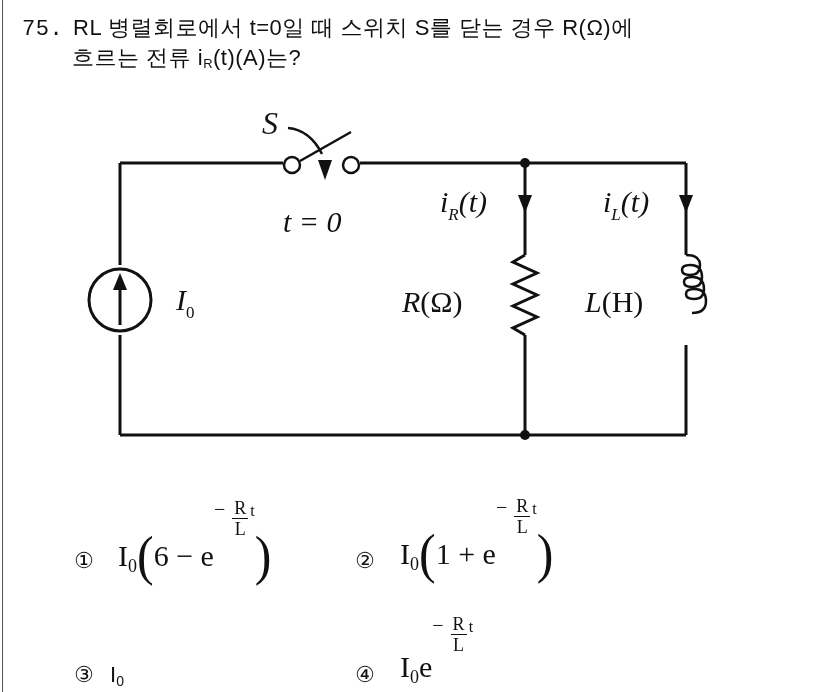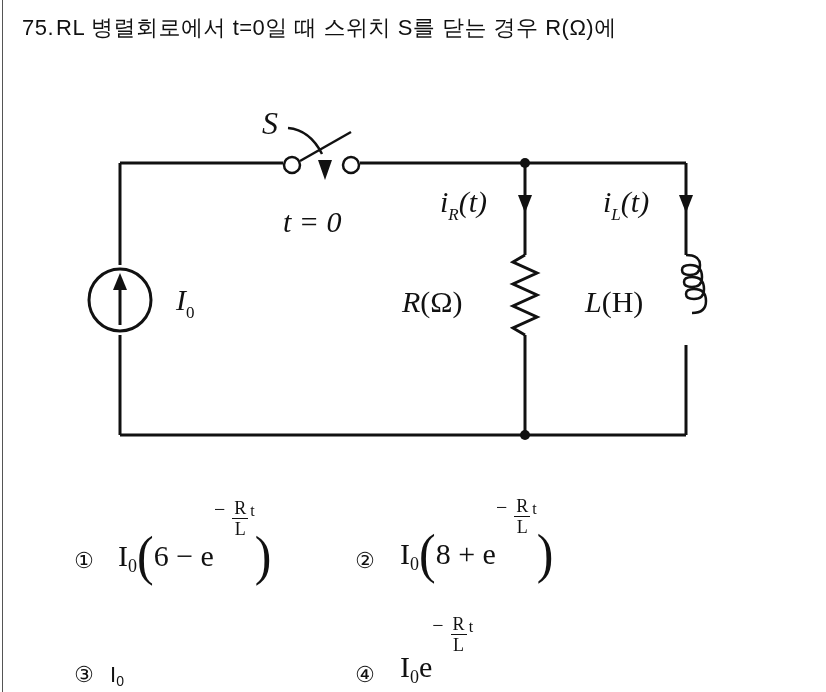--- a/index.html
+++ b/index.html
@@ -1,41 +1,42 @@
 <!DOCTYPE html>
 <html><head>
 <meta charset="utf-8">
 <style>
   html, body { margin:0; padding:0; background:#ffffff; }
   body { width:826px; height:692px; position:relative; overflow:hidden;
          font-family:"Liberation Sans", "DejaVu Sans", sans-serif; color:#111; }
   .left-border { position:absolute; left:2px; top:0; width:1px; height:692px; background:#555; }
   .question { position:absolute; left:22px; top:14px; font-size:22px; line-height:28px; letter-spacing:0.5px; }
   .q-line2 { padding-left:50px; display:block; }
-  .q-num { margin-right:2px; }
+  .q-num { margin-right:10px;font-family:Liberation Mono, monospace; }
   .sub { font-size:13px; vertical-align:-3px; }
   .figure { position:absolute; left:0; top:0; width:826px; height:692px; }
   .opt { position:absolute; font-family:"Liberation Serif", "DejaVu Serif", serif; font-size:30px; color:#111; }
   .opt-num { font-family:"DejaVu Sans", sans-serif; font-size:22px; position:absolute; }
   .math-sub { font-size:18px; vertical-align:-6px; }
   .frac { display:inline-block; vertical-align:top; text-align:center; font-size:18px; line-height:20px; margin:0 2px; }
   .frac .num { display:block; border-bottom:1.5px solid #111; padding:0 2px; }
   .frac .den { display:block; }
   .paren { font-size:50px; font-weight:100; vertical-align:-6px; transform:scaleY(1.1); display:inline-block; }
   .exp { display:inline-block; vertical-align:top; position:relative; top:-28px; font-size:20px; }
   .plain-i0 { font-family:"Liberation Sans", sans-serif; font-size:22px; }
   .plain-i0 .s { font-size:14px; vertical-align:-4px; }
 </style>
 </head>
 <body>
 
 <div class="left-border"></div>
 
 <div class="question">
   <span class="q-num">75.</span><span>RL 병렬회로에서 t=0일 때 스위치 S를 닫는 경우 R(Ω)에</span>
+  <span class="q-line2"><span>흐르는 전류 i</span><span class="sub">R</span><span>(t)(A)는?</span></span>
 </div>
 
 <svg class="figure" width="826" height="692" viewBox="0 0 826 692">
   <g stroke="#111" stroke-width="3" fill="none">
 
     <line x1="120" y1="163" x2="283" y2="163"></line>
 
     <line x1="360" y1="163" x2="686" y2="163"></line>
 
     <line x1="120" y1="163" x2="120" y2="265"></line>
@@ -86,21 +87,21 @@
   </g>
 </svg>
 
 <span class="opt-num" style="left:74px;top:548px;">①</span>
 <div class="opt" style="left:118px;top:526px;">
   <span>I</span><span class="math-sub">0</span><span class="paren">(</span><span>6 − e</span><span class="exp"><span>−</span> <span class="frac"><span class="num">R</span><span class="den">L</span></span><span style="font-size:16px">t</span></span><span class="paren">)</span>
 </div>
 
 <span class="opt-num" style="left:355px;top:548px;">②</span>
 <div class="opt" style="left:400px;top:524px;">
-  <span>I</span><span class="math-sub">0</span><span class="paren">(</span><span>8 + e</span><span class="exp"><span>−</span> <span class="frac"><span class="num">R</span><span class="den">L</span></span><span style="font-size:16px">t</span></span><span class="paren">)</span>
+  <span>I</span><span class="math-sub">0</span><span class="paren">(</span><span>1 + e</span><span class="exp"><span>−</span> <span class="frac"><span class="num">R</span><span class="den">L</span></span><span style="font-size:16px">t</span></span><span class="paren">)</span>
 </div>
 
 <span class="opt-num" style="left:74px;top:662px;">③</span>
 <div class="plain-i0" style="position:absolute;left:110px;top:662px;">
   <span>I</span><span class="s">0</span>
 </div>
 
 <span class="opt-num" style="left:355px;top:662px;">④</span>
 <div class="opt" style="left:400px;top:650px;">
   <span>I</span><span class="math-sub">0</span><span>e</span><span class="exp" style="top:-36px"><span>−</span> <span class="frac"><span class="num">R</span><span class="den">L</span></span><span style="font-size:16px">t</span></span>

